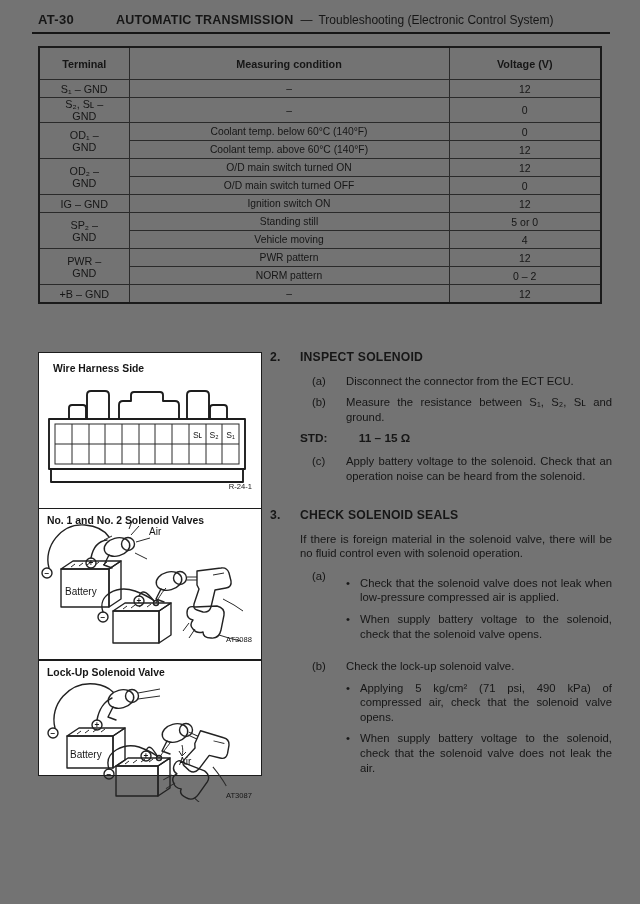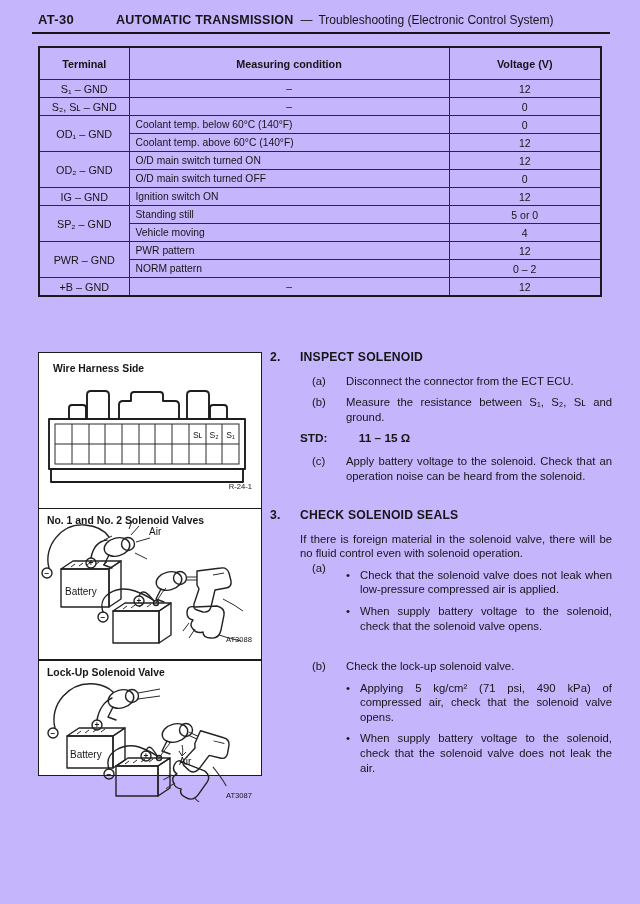--- a/index.html
+++ b/index.html
@@ -1,44 +1,44 @@
 <!DOCTYPE html>
 <html><head>
 <meta charset="utf-8">
 <style>
   html,body{margin:0;padding:0;}
   body{
     width:640px;height:904px;background:#ffffff;position:relative;
     font-family:"Liberation Sans", sans-serif;color:#161616;
     -webkit-font-smoothing:antialiased;
   }
-  .page{position:absolute;inset:0;background:#c4b5fd;}
+  .page{position:absolute;inset:0;background:#737373;}
 
   
   .hdr{
     position:absolute;left:32px;top:12px;width:578px;
     border-bottom:2px solid #151515;padding-bottom:5px;
     display:flex;align-items:baseline;white-space:nowrap;
   }
   .page-id{font-weight:bold;font-size:13px;margin-left:6px;letter-spacing:.3px;}
   .doc-title{font-weight:bold;font-size:12.5px;margin-left:42px;letter-spacing:.2px;}
   .doc-sep{font-size:12px;margin-left:7px;}
   .doc-sub{font-size:12px;margin-left:6px;}
 
   
   table.vtab{
     position:absolute;left:38px;top:46px;width:562px;
     border-collapse:collapse;table-layout:fixed;
     border:2px solid #1a1a1a;font-size:10.3px;
   }
-  table.vtab th, table.vtab td{border:1px solid #2a2a2a;padding:0 6px;overflow:hidden;}
+  table.vtab th, table.vtab td{border:1px solid #2a2a2a;padding:0 18px;overflow:hidden;}
   table.vtab th{height:31px;font-size:10.8px;font-weight:bold;text-align:center;}
   table.vtab td{height:17px;margin-left:39px;}
   td.term{text-align:center;font-size:10.8px;}
-  td.cond{text-align:left;padding-left:9px;}
+  td.cond{text-align:center;padding-left:9px;}
   td.cond.dash{text-align:center;}
   td.volt{text-align:center;font-size:10.5px;}
 
   
   .fig{
     position:absolute;left:38px;width:224px;
     border:1.5px solid #1c1c1c;background:#fff;box-sizing:border-box;
   }
   #fig-harness{top:352px;height:169px;}
   #fig-no12{top:508px;height:152px;}
@@ -55,21 +55,21 @@
   .ln2{stroke:#1d1d1d;fill:none;stroke-width:1.9;stroke-linecap:round;stroke-linejoin:round;}
   .thin{stroke:#2a2a2a;fill:none;stroke-width:1;}
 
   
   .tcol{position:absolute;left:270px;width:342px;font-size:11.3px;line-height:14.6px;}
   #sec2{top:350px;}
   #sec3{top:508px;}
   #sec3b{top:659px;}
   .sec-head{display:flex;font-weight:bold;font-size:12.2px;margin-bottom:9px;letter-spacing:.2px;}
   .sec-num{width:30px;flex:0 0 30px;}
-  .intro{margin-left:30px;text-align:justify;}
+  .intro{margin-left:30px;text-align:justify;margin-bottom:8px;}
   .item{display:flex;margin-left:42px;margin-bottom:7px;}
   .item-label{width:34px;flex:0 0 34px;}
   .item-body{flex:1;}
   .item-text{text-align:justify;}
   .std{margin-left:30px;font-weight:bold;font-size:11.8px;margin-bottom:8px;}
   .std-value{margin-left:28px;}
   .bullet{display:flex;margin-top:7px;}
   .bullet .dot{width:14px;flex:0 0 14px;}
   .bullet .btext{flex:1;text-align:justify;}
 </style>

